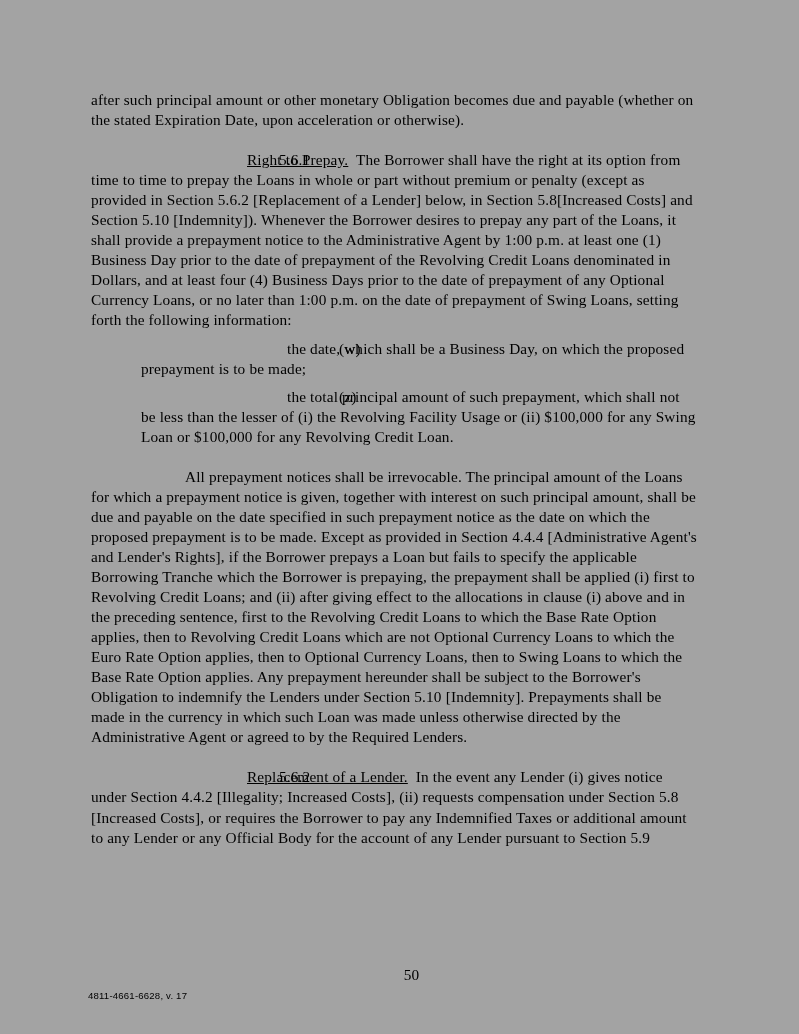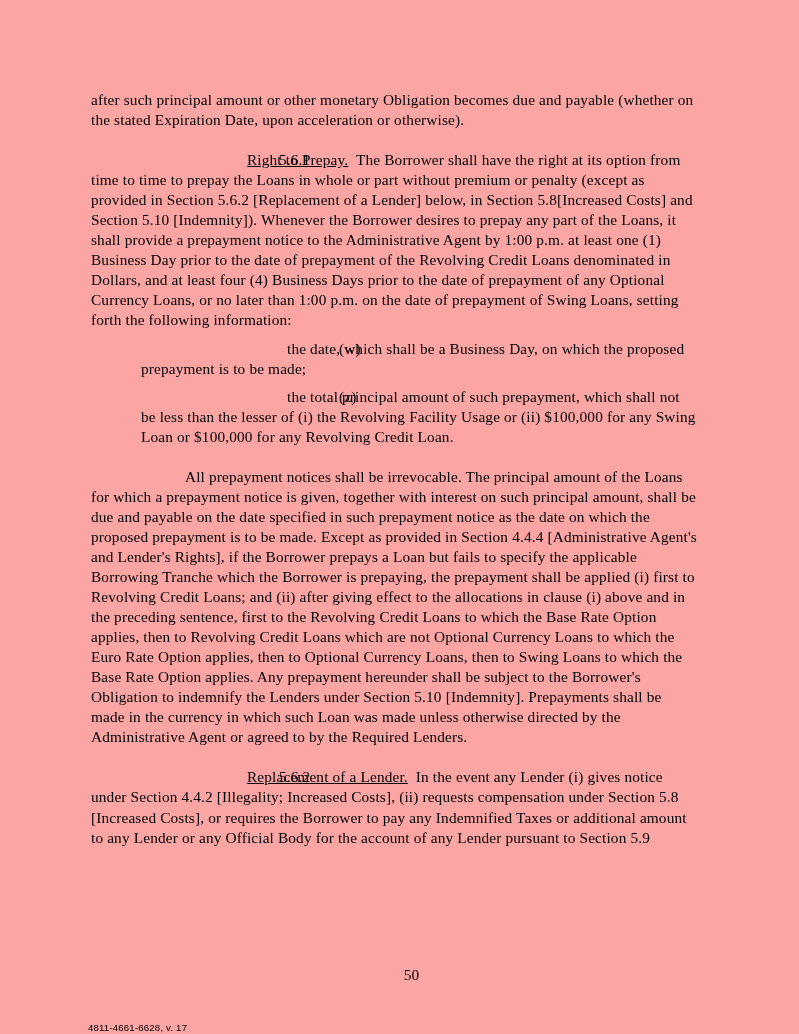--- a/index.html
+++ b/index.html
@@ -9,21 +9,21 @@
     background: #ffffff;
   }
   body {
     font-family: "Liberation Serif", "DejaVu Serif", serif;
     color: #000000;
   }
   .page {
     position: relative;
     width: 799px;
     height: 1034px;
-    background: #fca5a5;
+    background: #a3a3a3;
     overflow: hidden;
     box-sizing: border-box;
   }
   .content {
     position: absolute;
     left: 91px;
     top: 90px;
     width: 606px;
   }
   p {
@@ -64,21 +64,21 @@
     width: 556px;
     text-indent: 99px;
   }
   .item .letter {
     display: inline-block;
     width: 47px;
   }
   .footer-docid {
     position: absolute;
     left: 88px;
-    top: 1022px;
+    top: 990px;
     font-family: "Liberation Sans", "DejaVu Sans", sans-serif;
     font-size: 9.6px;
     color: #000000;
     letter-spacing: 0.02em;
     text-align: center;
   }
   .footer-pagenum {
     position: absolute;
     left: 12px;
     top: 966px;

